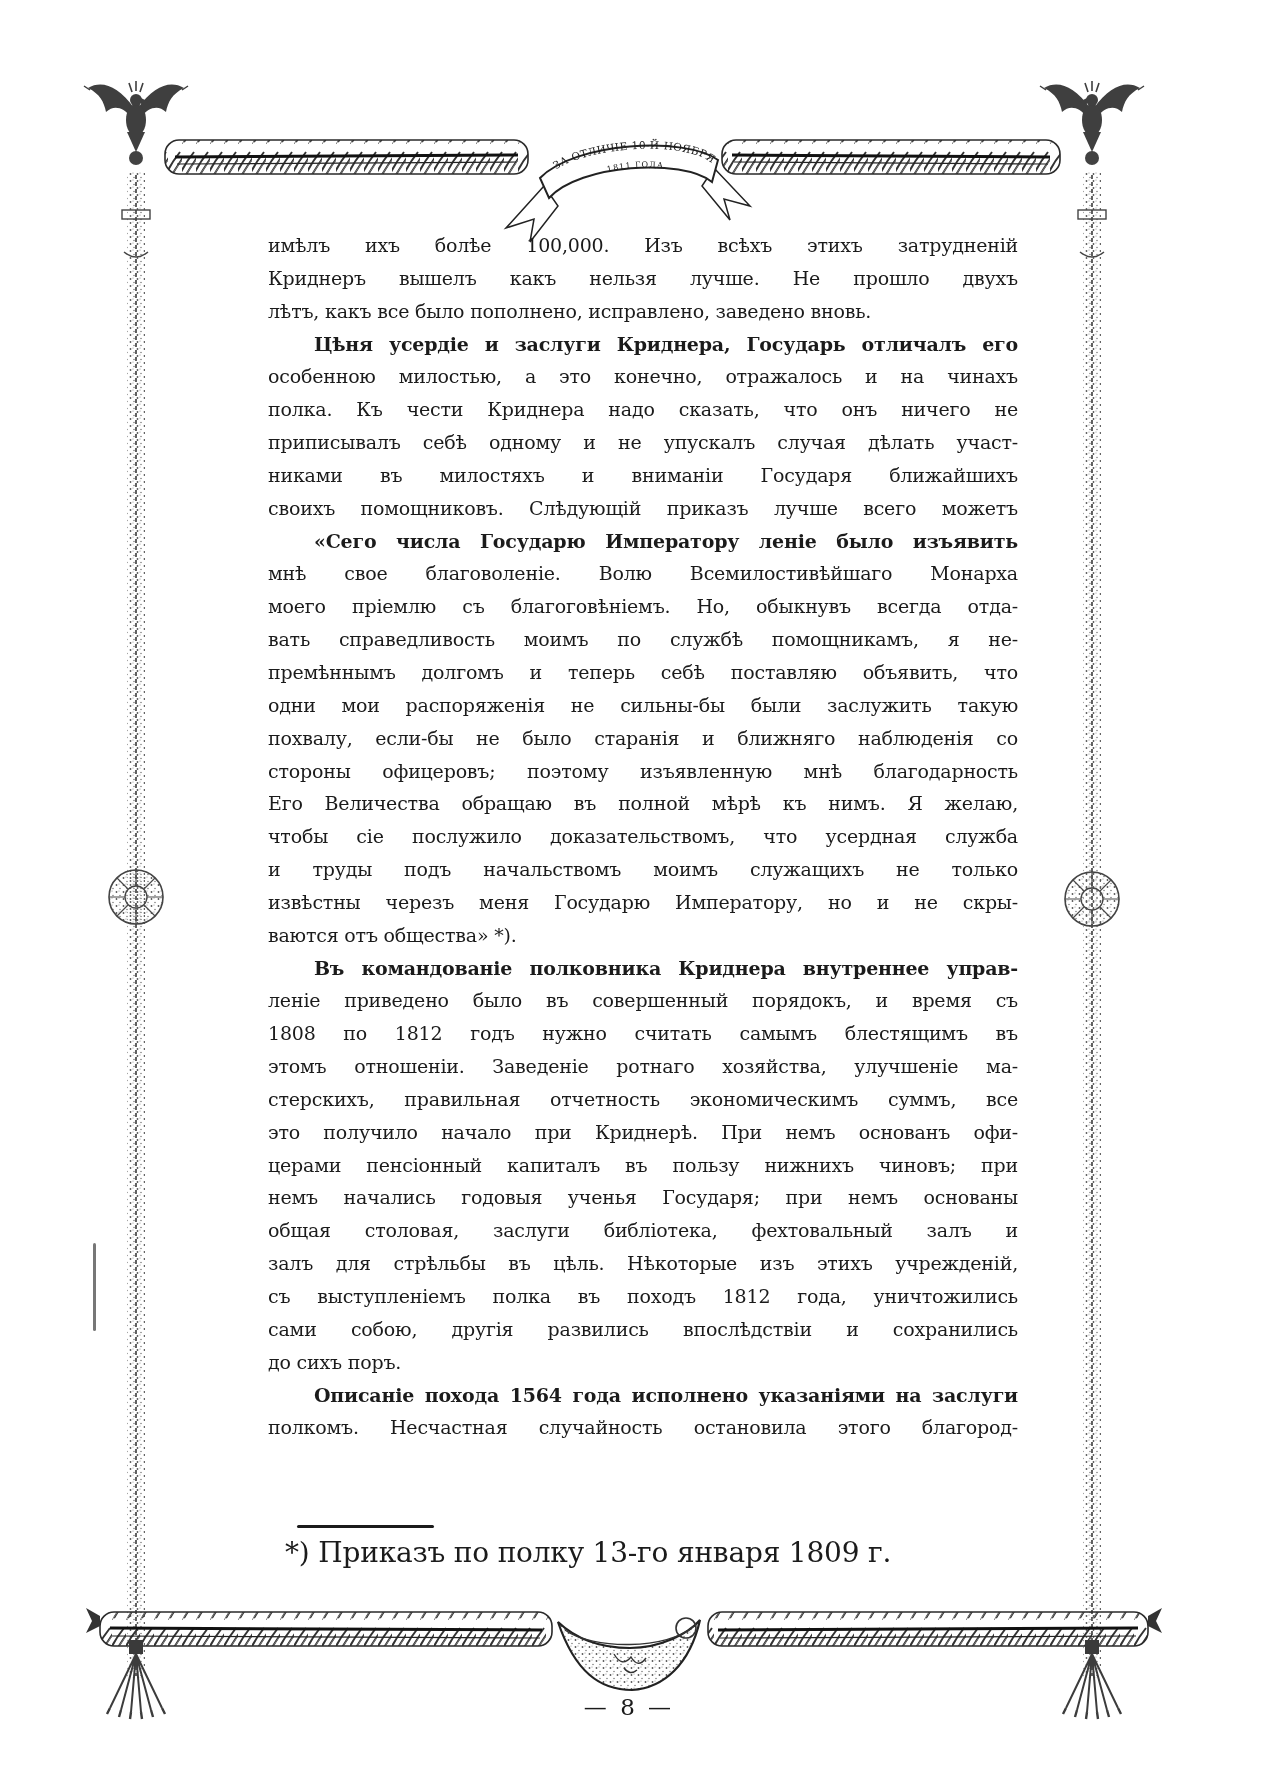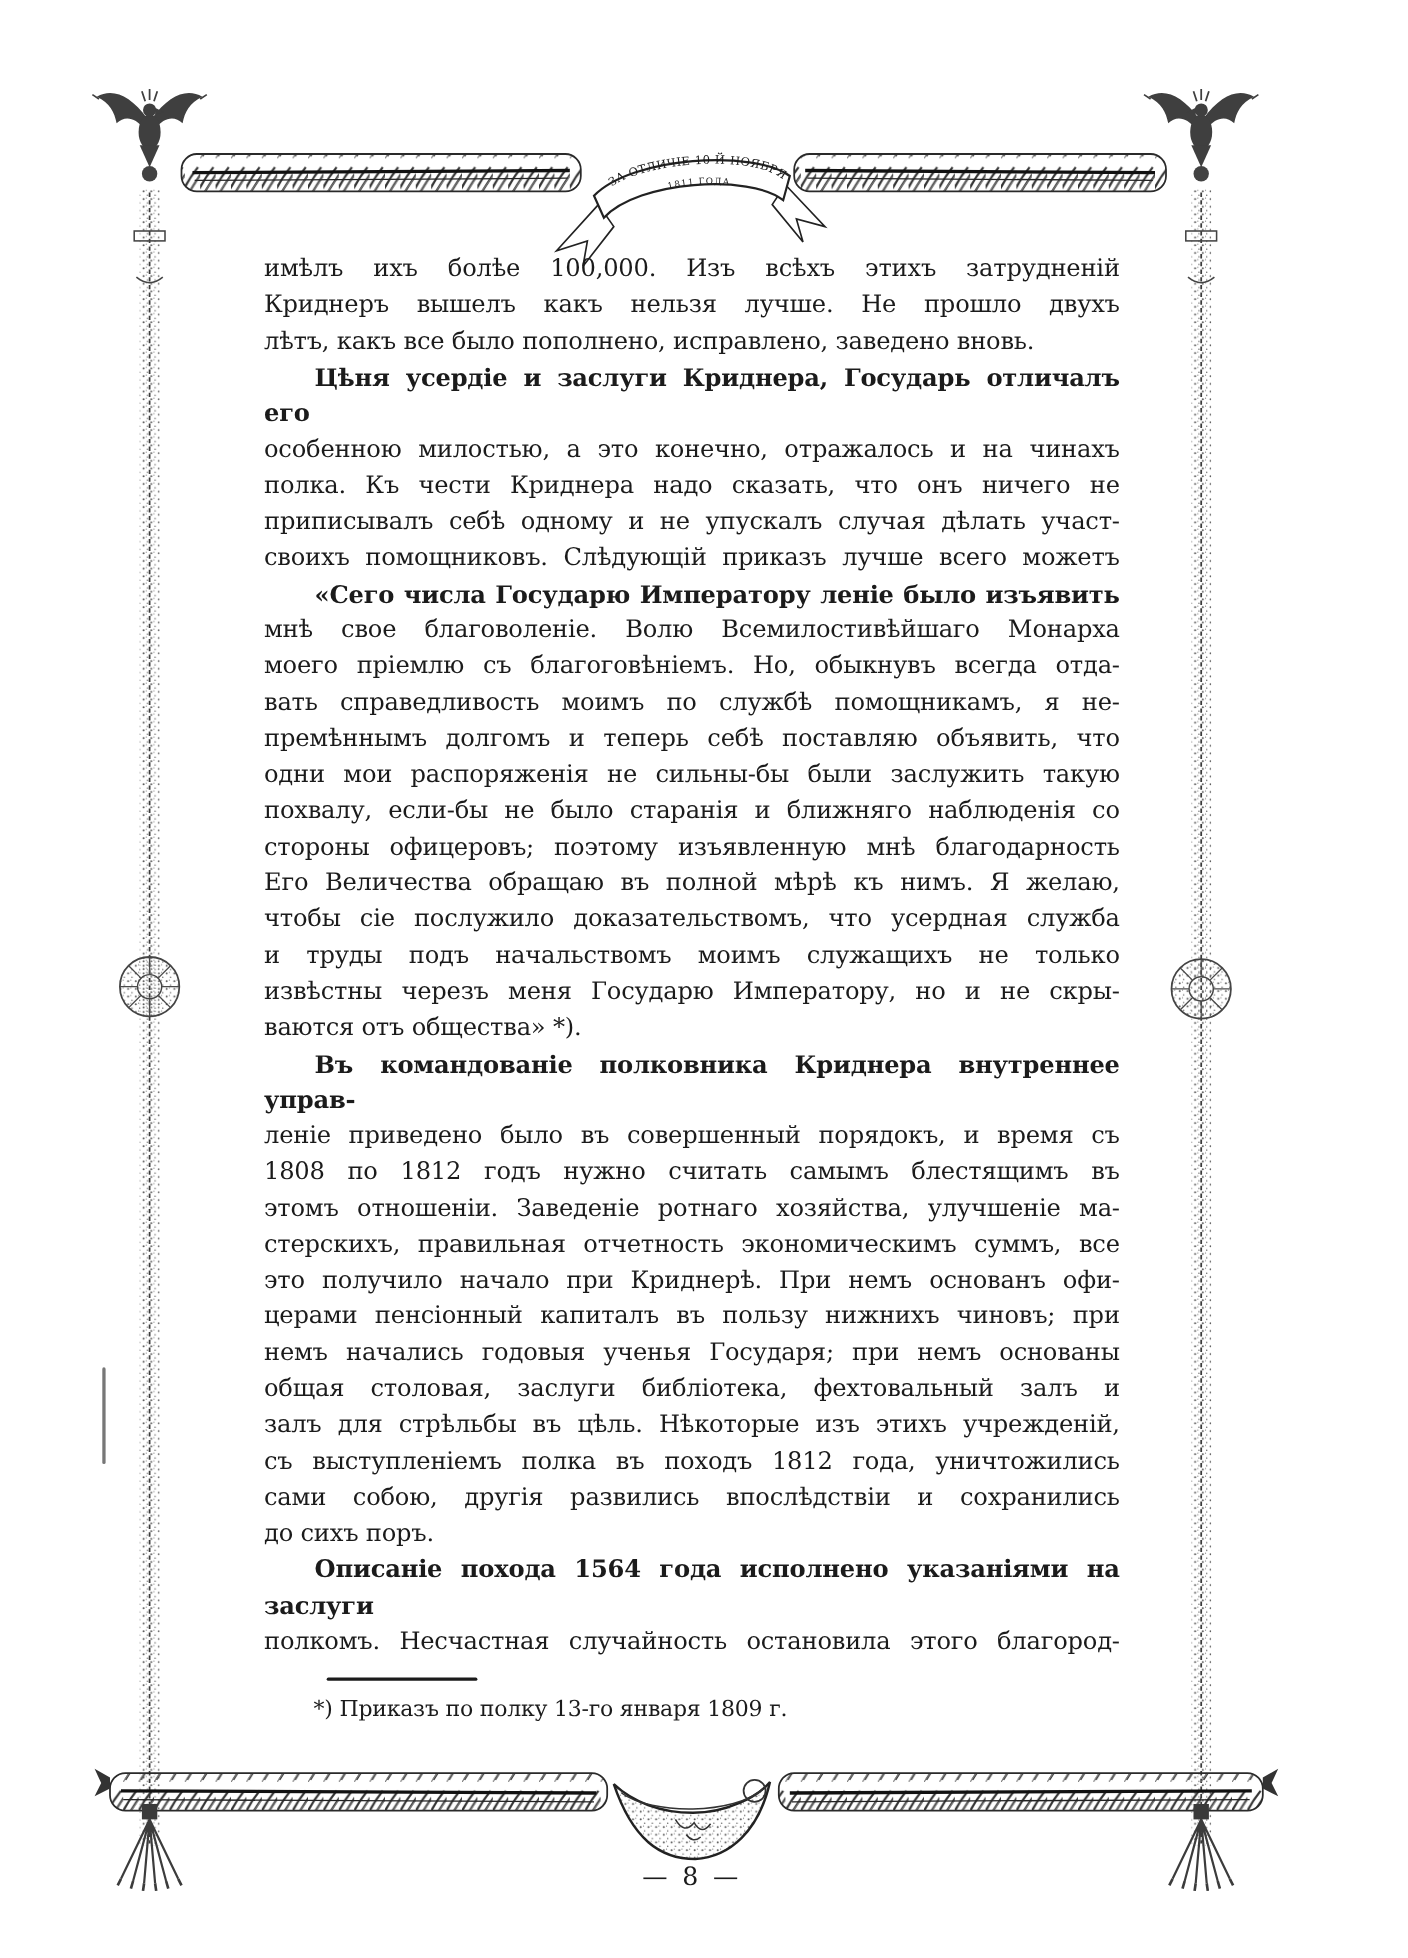--- a/index.html
+++ b/index.html
@@ -12,36 +12,37 @@
     font-family:"DejaVu Serif","Liberation Serif",serif;
     overflow:hidden;
   }
   .ornaments{position:absolute;left:0;top:0;width:1280px;height:1780px;}
   .textblock{
     position:absolute;left:240px;top:229px;width:778px;
   }
   .para{margin:0;padding:0;}
   .ln{
     display:block;
-    font-size:22px;
+    font-size:19px;
     line-height:32.85px;
     letter-spacing:-0.2px;
     text-align:justify;
     text-align-last:justify;
     white-space:normal;
+    margin-left:28px;
   }
   .ind{text-indent:46px;font-weight:bold;}
   .last{text-align-last:left;}
   .footnote-rule{
     position:absolute;left:297px;top:1525px;width:137px;height:2.5px;
     background:#1b1b1b;border-radius:2px;
   }
   .footnote{
     position:absolute;left:285px;top:1540px;width:700px;
-    font-size:20px;line-height:26px;letter-spacing:-0.2px;
+    font-size:28px;line-height:26px;letter-spacing:-0.2px;
   }
   .pageno{
     position:absolute;left:240px;top:1694px;width:778px;
     text-align:center;font-size:23px;letter-spacing:3px;
   }
   .scan-artifact{
     position:absolute;left:93px;top:1243px;width:3px;height:88px;
     background:#4a4a4a;border-radius:2px;opacity:.75;
   }
 </style>
@@ -167,20 +168,21 @@
     <div class="para">
       <span class="ln">имѣлъ ихъ болѣе 100,000. Изъ всѣхъ этихъ затрудненій</span>
       <span class="ln">Криднеръ вышелъ какъ нельзя лучше. Не прошло двухъ</span>
       <span class="ln last">лѣтъ, какъ все было пополнено, исправлено, заведено вновь.</span>
     </div>
     <div class="para">
       <span class="ln ind">Цѣня усердіе и заслуги Криднера, Государь отличалъ его</span>
       <span class="ln">особенною милостью, а это конечно, отражалось и на чинахъ</span>
       <span class="ln">полка. Къ чести Криднера надо сказать, что онъ ничего не</span>
       <span class="ln">приписывалъ себѣ одному и не упускалъ случая дѣлать участ-</span>
+      <span class="ln">никами въ милостяхъ и вниманіи Государя ближайшихъ</span>
       <span class="ln">своихъ помощниковъ. Слѣдующій приказъ лучше всего можетъ</span>
     </div>
     <div class="para">
       <span class="ln ind">«Сего числа Государю Императору леніе было изъявить</span>
       <span class="ln">мнѣ свое благоволеніе. Волю Всемилостивѣйшаго Монарха</span>
       <span class="ln">моего пріемлю съ благоговѣніемъ. Но, обыкнувъ всегда отда-</span>
       <span class="ln">вать справедливость моимъ по службѣ помощникамъ, я не-</span>
       <span class="ln">премѣннымъ долгомъ и теперь себѣ поставляю объявить, что</span>
       <span class="ln">одни мои распоряженія не сильны-бы были заслужить такую</span>
       <span class="ln">похвалу, если-бы не было старанія и ближняго наблюденія со</span>

